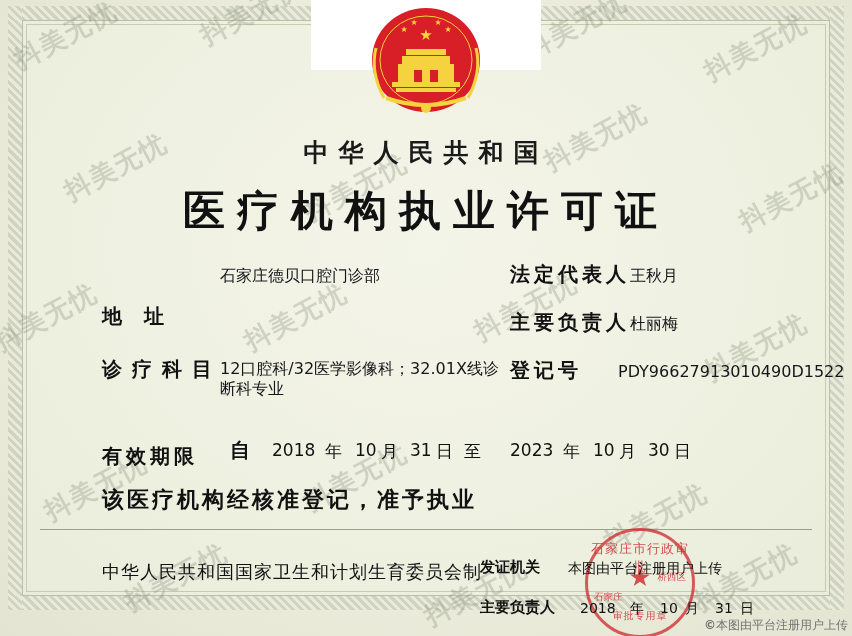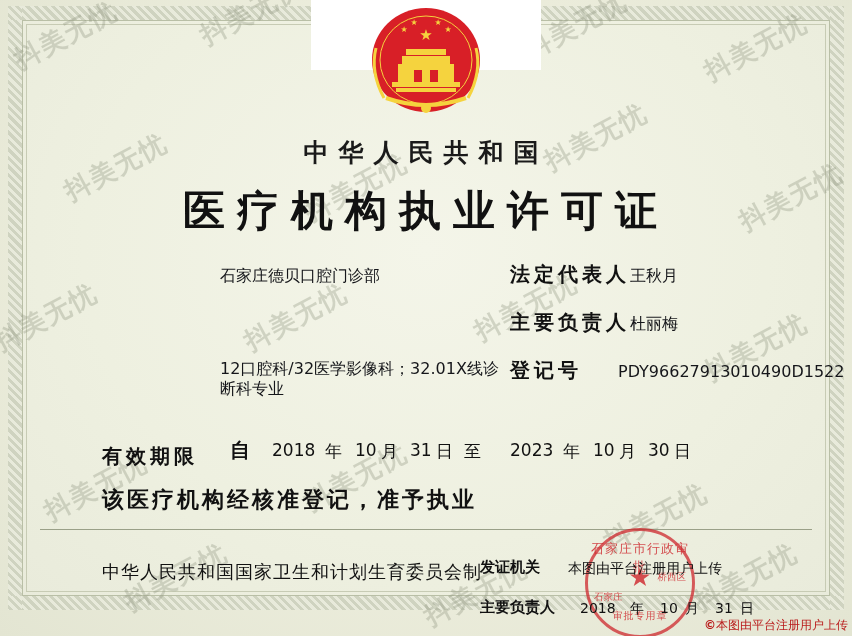--- a/index.html
+++ b/index.html
@@ -240,21 +240,21 @@
     font-size: 10px;
     letter-spacing: 1px;
     font-family: "DejaVu Sans", sans-serif;
   }
   
   .credit {
     position: absolute;
     right: 4px;
     bottom: 2px;
     font-size: 12px;
-    color: #b91c1c;
+    color: #737373;
     font-family: "DejaVu Sans", sans-serif;
     background: rgba(255,255,255,0.0);
   }
   .credit .cmark { font-weight: bold; }
 </style>
 </head>
 <body>
 
 <div class="page">
   <div class="paper-bg"></div>
@@ -312,21 +312,23 @@
   </div>
 
   <div class="content">
     <div class="nation-line">中华人民共和国</div>
     <div class="doc-title">医疗机构执业许可证</div>
 
     <div class="fields">
 
       <div class="val" style="left:180px; top:5px; width:300px;">石家庄德贝口腔门诊部</div>
 
-
+      <div class="lbl label-spread-2" style="left:62px; top:42px;">地址</div>
+
+      <div class="lbl label-spread-4" style="left:62px; top:95px;">诊疗科目</div>
       <div class="val" style="left:180px; top:98px; width:290px;">12口腔科/32医学影像科；32.01X线诊断科专业</div>
 
       <div class="lbl" style="left:470px; top:0px; letter-spacing:4px;">法定代表人</div>
       <div class="val" style="left:590px; top:5px;">王秋月</div>
 
       <div class="lbl" style="left:470px; top:48px; letter-spacing:4px;">主要负责人</div>
       <div class="val" style="left:590px; top:53px;">杜丽梅</div>
 
       <div class="lbl" style="left:470px; top:96px; letter-spacing:4px;">登记号</div>
       <div class="val" style="left:578px; top:101px;">PDY96627913010490D1522</div>

